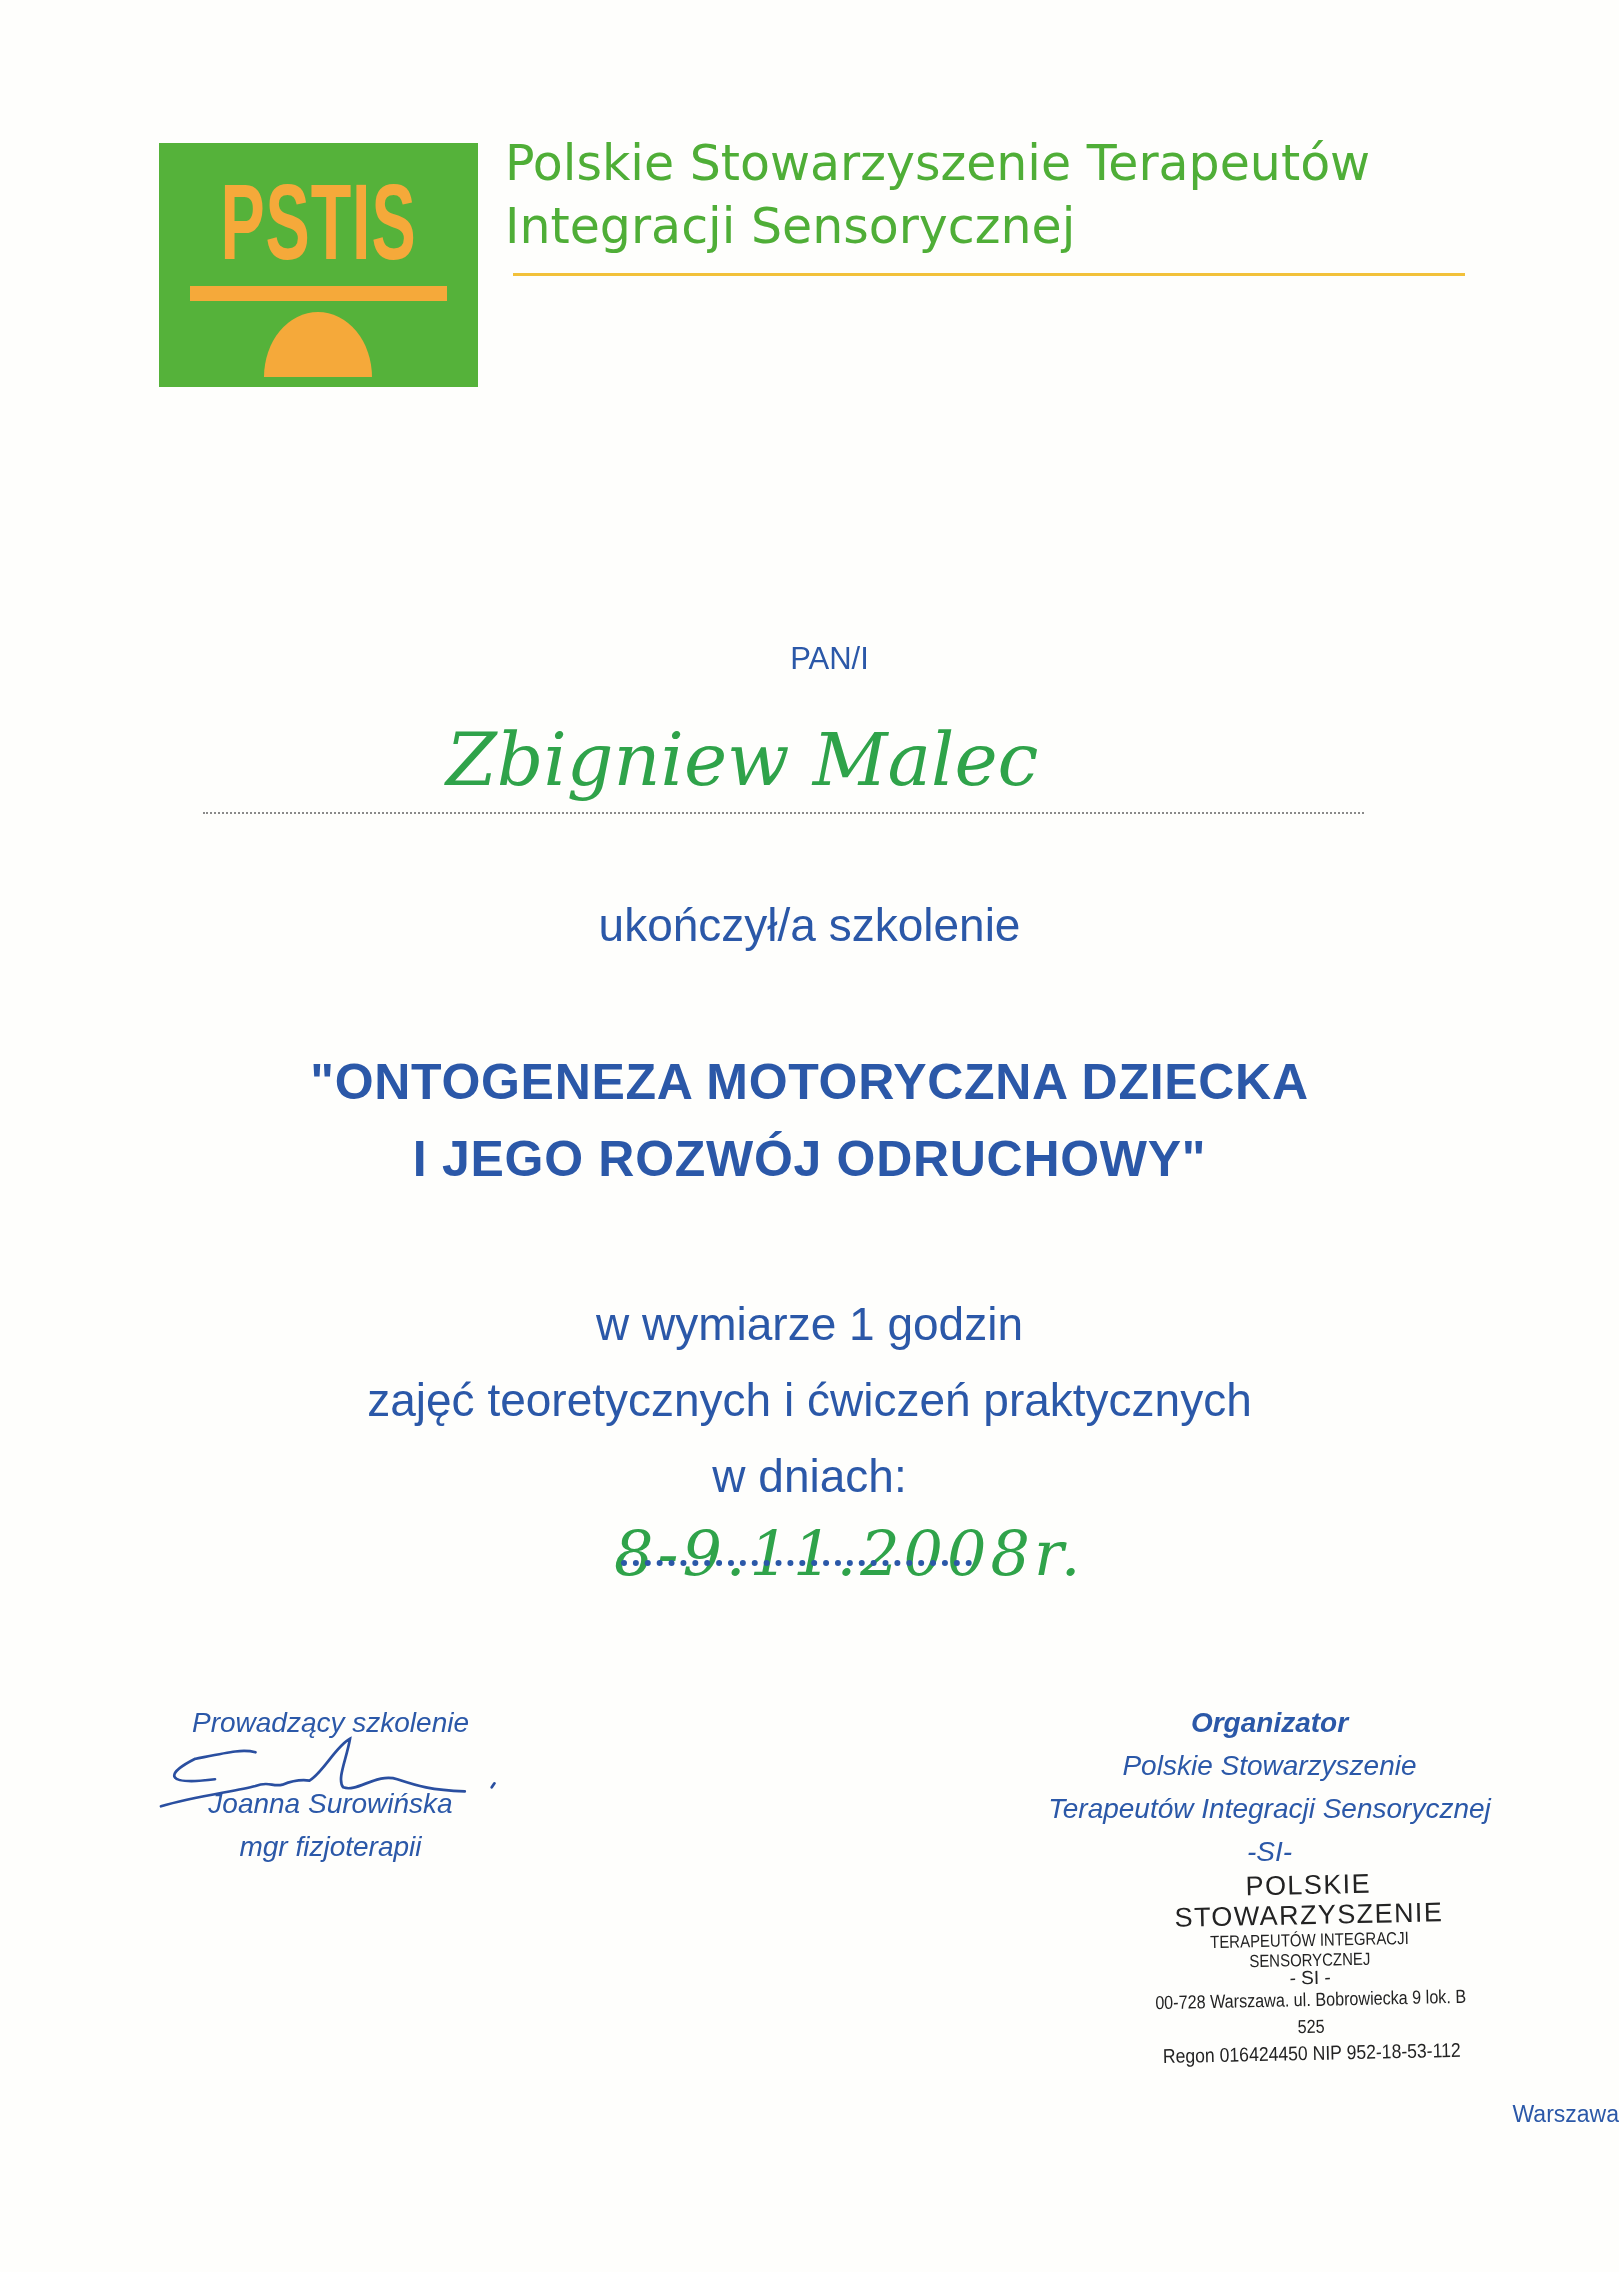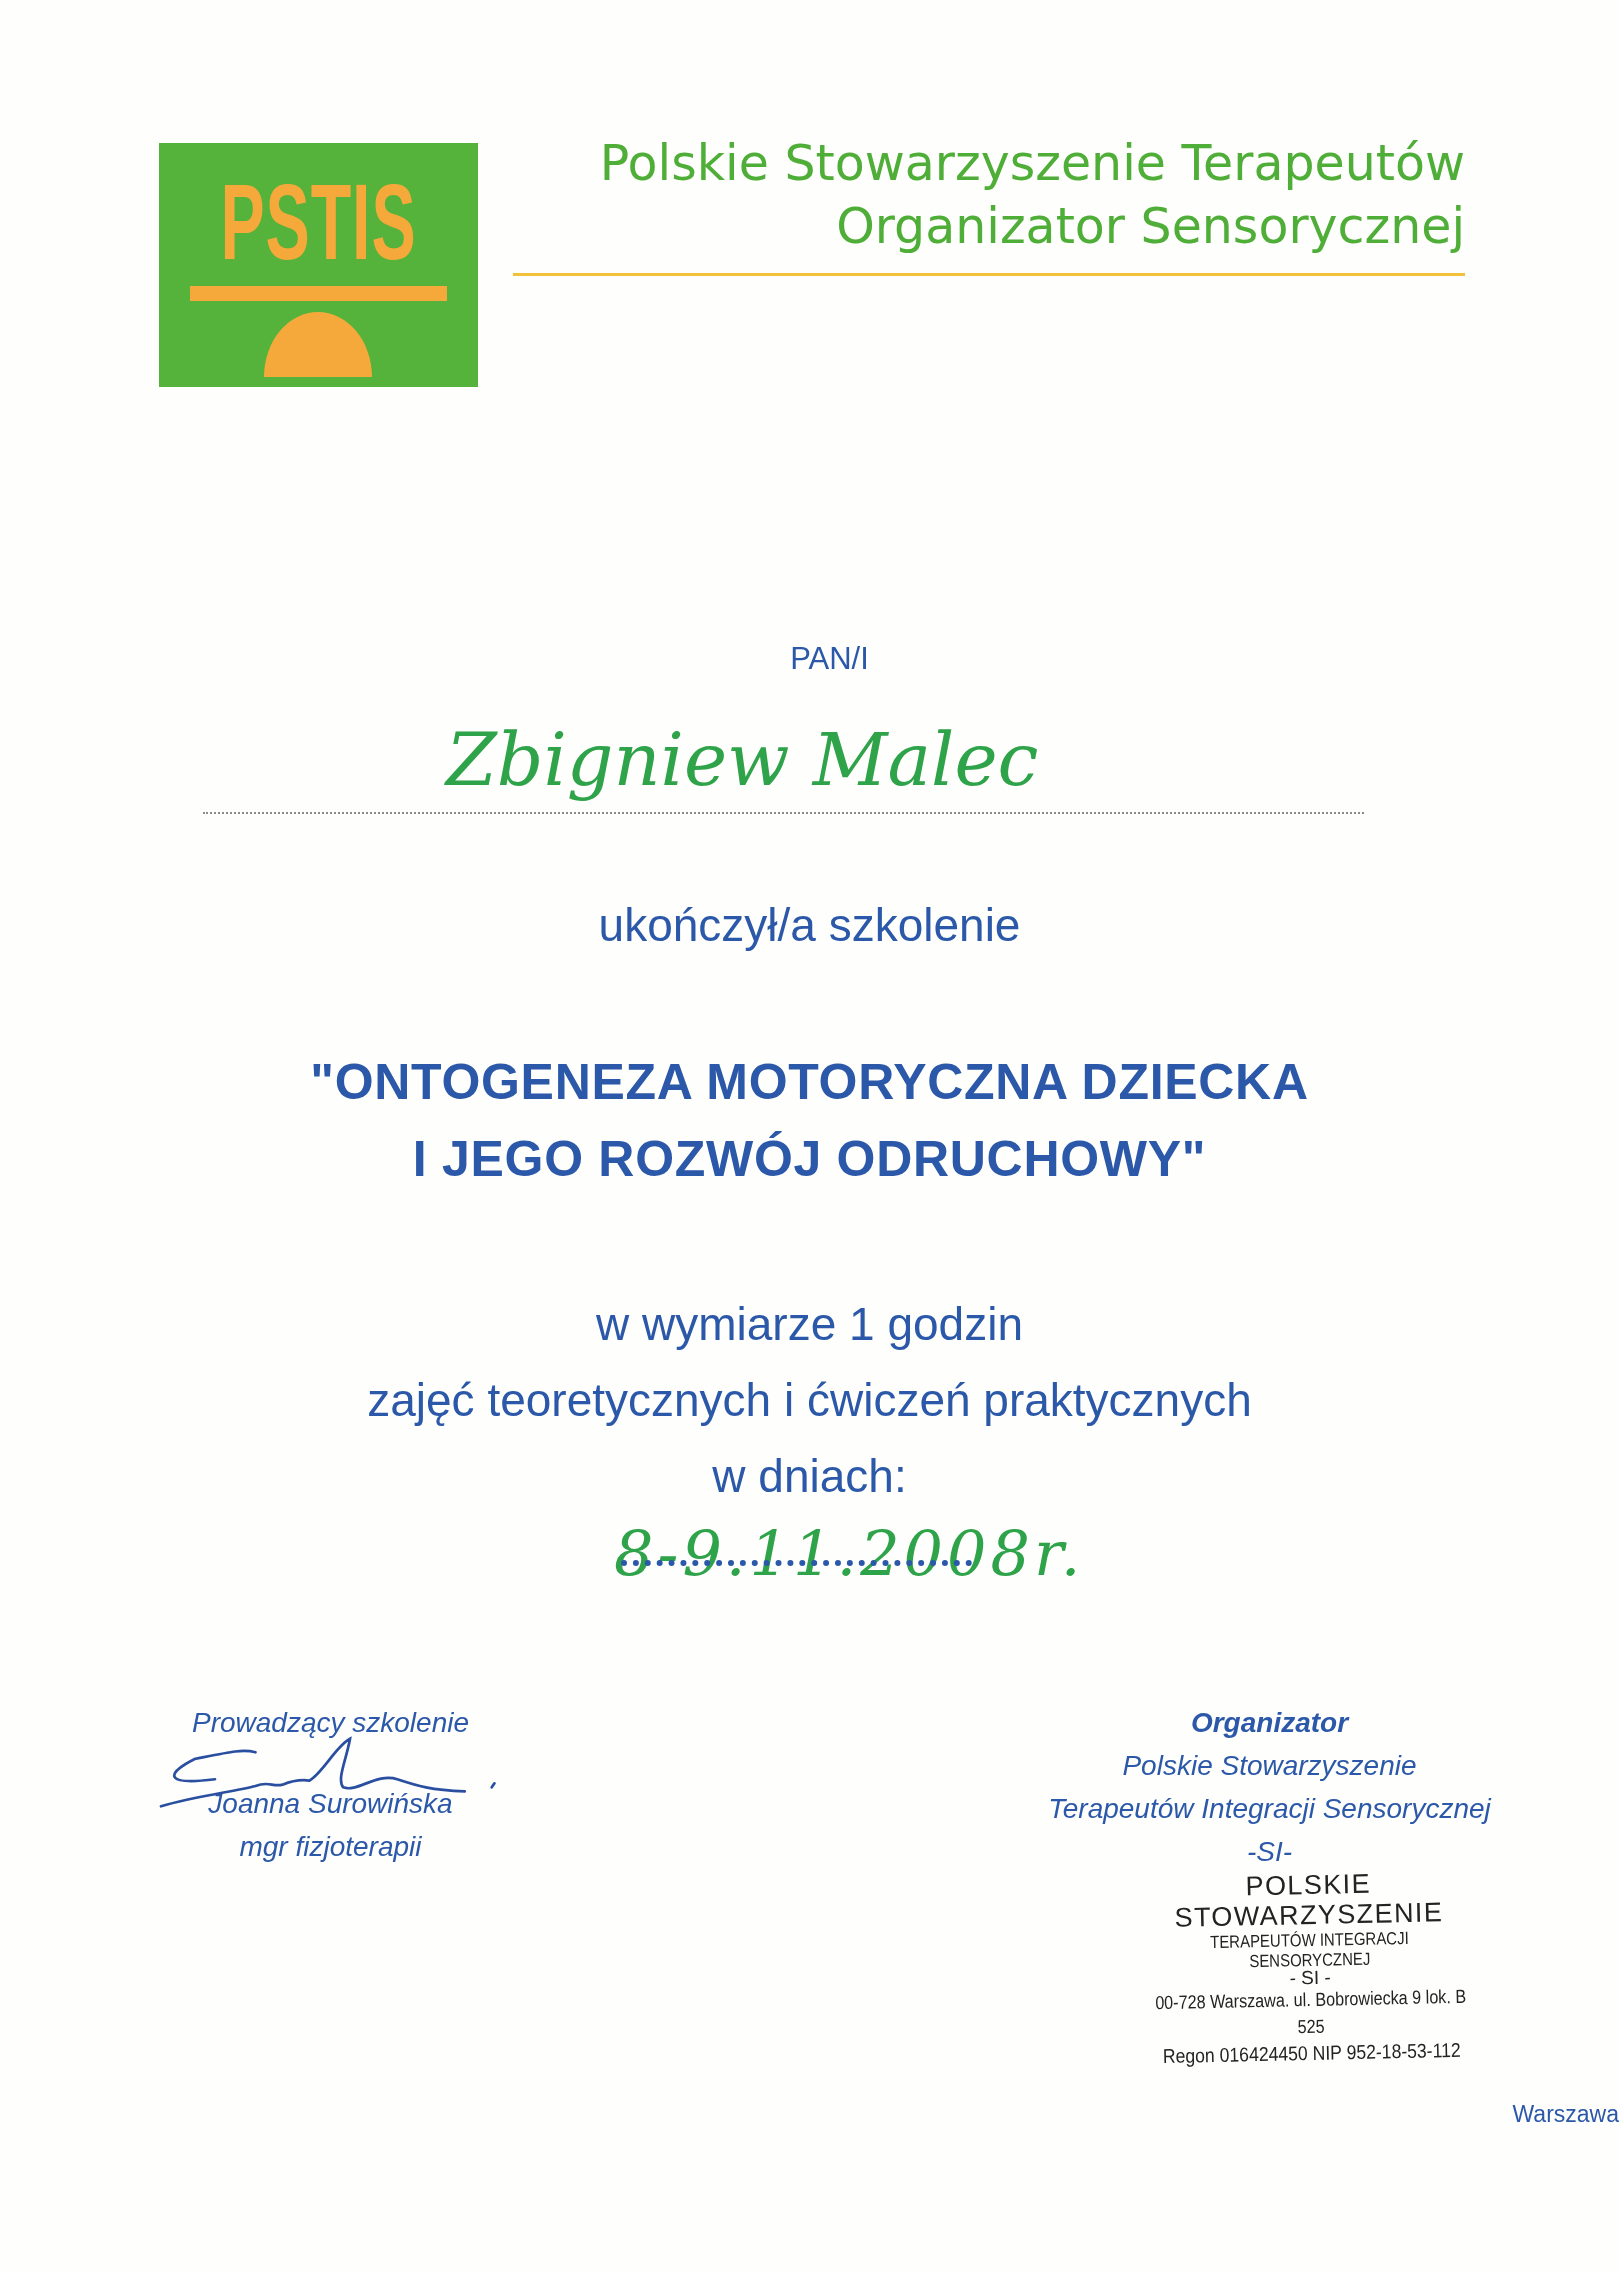--- a/index.html
+++ b/index.html
@@ -10,21 +10,21 @@
     
     .logo { position: absolute; left: 159px; top: 143px; width: 319px; height: 244px; background: #55b23a; }
     .logo-text { position: absolute; left: 0; right: 0; top: 26px; text-align: center;
                  font-family: "Liberation Sans", sans-serif; font-weight: bold; font-size: 107px;
                  color: #f5a93a; letter-spacing: 1.4px; transform: scaleX(0.62); transform-origin: center;
                  line-height: 1; }
     .logo-bar { position: absolute; left: 31px; right: 31px; top: 143px; height: 15px; background: #f5a93a; }
     .logo-dome { position: absolute; left: 105px; width: 108px; top: 169px; height: 65px; background: #f5a93a;
                  border-radius: 54px 54px 0 0 / 65px 65px 0 0; }
 
-    .org-header { position: absolute; left: 505px; top: 132px; width: 960px; text-align: right;
+    .org-header { position: absolute; left: 505px; top: 132px; width: 960px; 
                   font-family: "DejaVu Sans", sans-serif; color: #4fae37; font-size: 49px; line-height: 63px; }
     .org-header .line1 { display: block; }
     .org-header .line2 { display: block; }
     .org-rule { position: absolute; left: 513px; top: 273px; width: 952px; height: 3.4px; background: #f2c13a; }
 
     .title { position: absolute; left: 0; right: 0; top: 492px; text-align: center;
              font-weight: bold; font-size: 72px; color: #2b58a8; letter-spacing: 2px; }
     .pan { position: absolute; left: 0; right: 0; top: 641px; text-align: center; font-size: 31px; padding-left: 40px; }
 
     .name-line { position: absolute; left: 203px; width: 1161px; top: 812px; border-bottom: 2.7px dotted #8a8a8a; }
@@ -64,21 +64,21 @@
 <div class="page">
 
   <div class="logo">
     <div class="logo-text">PSTIS</div>
     <div class="logo-bar"></div>
     <div class="logo-dome"></div>
   </div>
 
   <div class="org-header">
     <span class="line1">Polskie Stowarzyszenie Terapeutów</span>
-    <span class="line2">Organizator Sensorycznej</span>
+    <span class="line2">Integracji Sensorycznej</span>
   </div>
   <div class="org-rule"></div>
 
   <div class="pan">PAN/I</div>
 
   <div class="name-hand">Zbigniew Malec</div>
   <div class="name-line"></div>
 
   <div class="completed">ukończył/a szkolenie</div>
 

